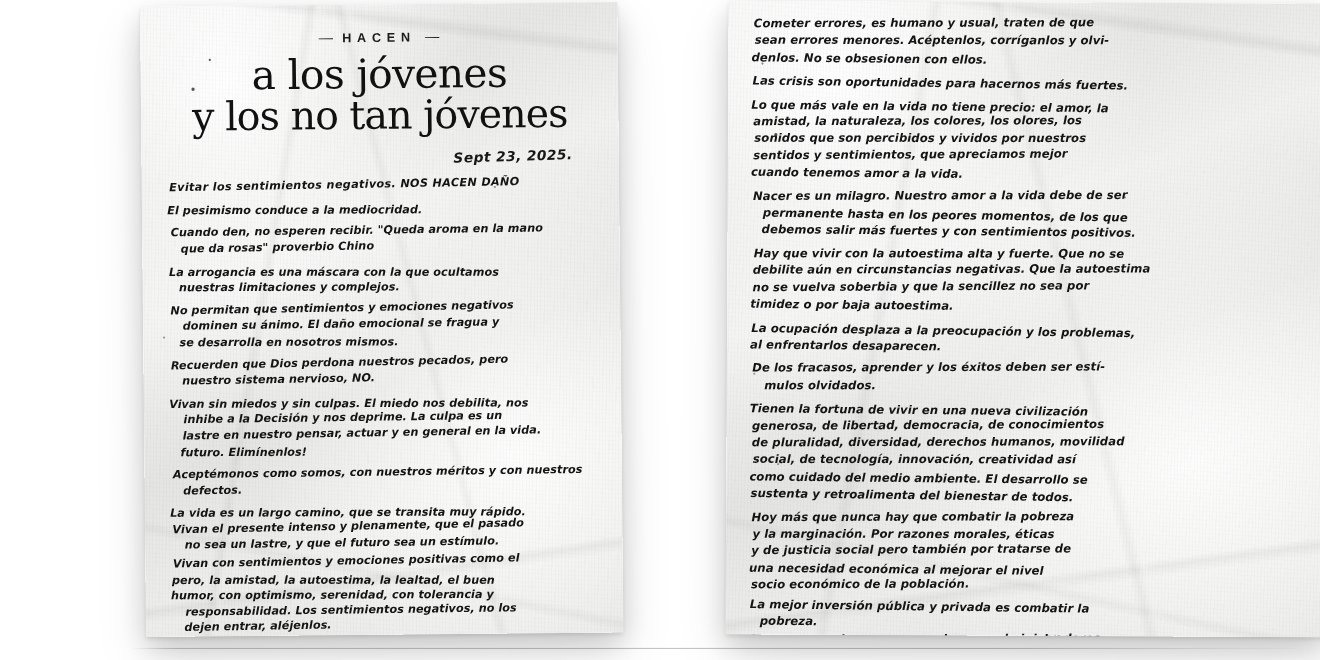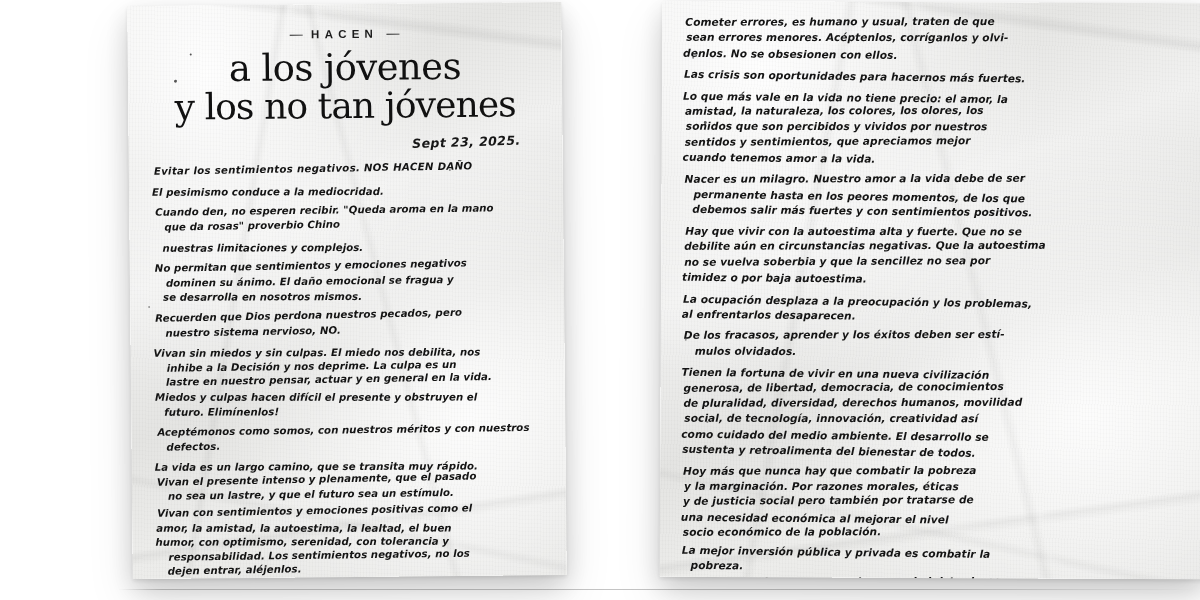--- a/index.html
+++ b/index.html
@@ -168,50 +168,50 @@
             <span class="line j1"><span class="caps">Evitar los sentimientos negativos. NOS HACEN DAÑO</span></span>
           </div>
         <div class="para">
             <span class="line j2">El pesimismo conduce a la mediocridad.</span>
           </div>
         <div class="para">
           <span class="line j3">Cuando den, no esperen recibir. "Queda aroma en la mano</span>
           <span class="line ind j1">que da rosas" proverbio Chino</span>
         </div>
         <div class="para">
+          <span class="line j4">La arrogancia es una máscara con la que ocultamos</span>
           <span class="line ind j2">nuestras limitaciones y complejos.</span>
         </div>
         <div class="para">
           <span class="line j1">No permitan que sentimientos y emociones negativos</span>
           <span class="line ind j3">dominen su ánimo. El daño emocional se fragua y</span>
           <span class="line ind j2">se desarrolla en nosotros mismos.</span>
         </div>
         <div class="para">
           <span class="line j5">Recuerden que Dios perdona nuestros pecados, pero</span>
           <span class="line ind j1">nuestro sistema nervioso, NO.</span>
         </div>
         <div class="para">
           <span class="line j2">Vivan sin miedos y sin culpas. El miedo nos debilita, nos</span>
           <span class="line ind j3">inhibe a la Decisión y nos deprime. La culpa es un</span>
           <span class="line ind j1">lastre en nuestro pensar, actuar y en general en la vida.</span>
-          <span class="line j4">Miedos y culpas hacen difícil el presente y obstruyen el</span>
           <span class="line ind j2">futuro. Elimínenlos!</span>
         </div>
         <div class="para">
           <span class="line j3">Aceptémonos como somos, con nuestros méritos y con nuestros</span>
           <span class="line ind j1">defectos.</span>
         </div>
         <div class="para tight">
           <span class="line j2">La vida es un largo camino, que se transita muy rápido.</span>
           <span class="line j5">Vivan el presente intenso y plenamente, que el pasado</span>
           <span class="line ind j3">no sea un lastre, y que el futuro sea un estímulo.</span>
         </div>
         <div class="para">
           <span class="line j1">Vivan con sentimientos y emociones positivas como el</span>
-          <span class="line j4">amor, la amistad, la autoestima, la lealtad, el buen</span>
+          <span class="line j4">pero, la amistad, la autoestima, la lealtad, el buen</span>
           <span class="line j2">humor, con optimismo, serenidad, con tolerancia y</span>
           <span class="line ind j3">responsabilidad. Los sentimientos negativos, no los</span>
           <span class="line ind j1">dejen entrar, aléjenlos.</span>
         </div>
       </div>
     </div>
     <span class="speck" style="left:62px;top:48px;width:2px;height:2px;"></span>
     <span class="speck" style="left:46px;top:74px;width:3px;height:3px;"></span>
     <span class="speck" style="left:320px;top:166px;width:2px;height:2px;opacity:.5;"></span>
     <span class="speck" style="left:18px;top:300px;width:2px;height:2px;opacity:.45;"></span>

